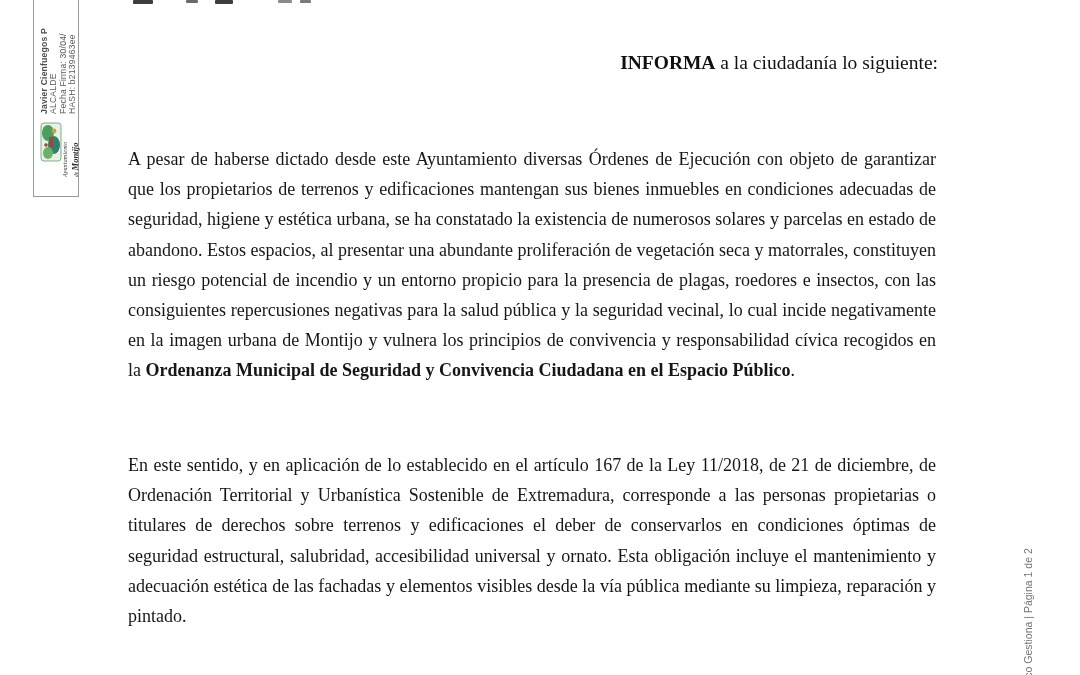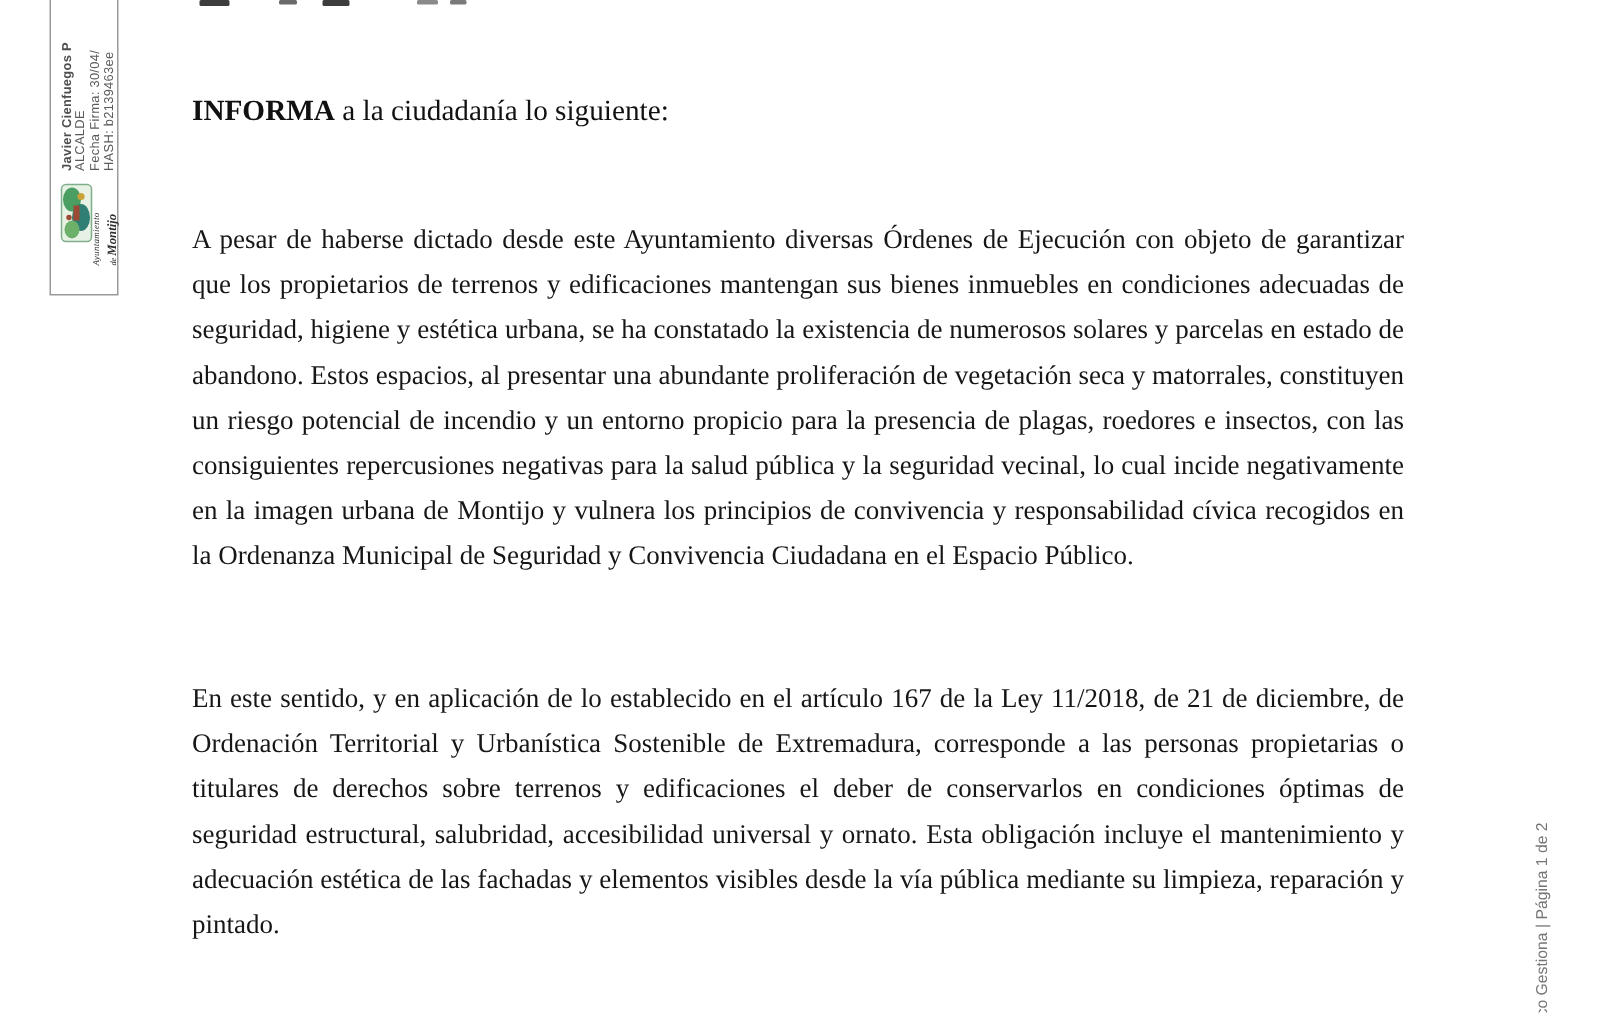--- a/index.html
+++ b/index.html
@@ -67,40 +67,41 @@
   }
   .cut-marks .m1 { left: 133px; width: 20px; height: 4px; }
   .cut-marks .m2 { left: 186px; width: 12px; height: 3px; background:#6a6a6a; }
   .cut-marks .m3 { left: 215px; width: 18px; height: 4px; }
   .cut-marks .m4 { left: 278px; width: 14px; height: 3px; background:#8a8a8a; }
   .cut-marks .m5 { left: 300px; width: 11px; height: 3px; background:#7a7a7a; }
 
   
   .doc-heading {
     position: absolute;
-    left: 128px; top: 64px;
+    left: 128px; top: 52px;
     width: 810px;
     font-size: 19.5px;
     color: #111111;
+    text-align: right;
   }
   .doc-heading .hd-bold { font-weight: bold; }
 
   .para {
     position: absolute;
     left: 128px;
     width: 808px;
     font-size: 18px;
     line-height: 30.2px;
     color: #161616;
     text-align: justify;
     text-align-last: left;
   }
   .para-1 { top: 144px; }
   .para-2 { top: 450px; }
-  .para .p-bold { font-weight: normal; }
+  .para .p-bold { font-weight: bold; }
 
   
   .side-footer {
     position: absolute;
     left: 1022px; top: 694px;
     transform: rotate(-90deg);
     transform-origin: 0 0;
     font-family: "Liberation Sans", sans-serif;
     font-size: 10.5px;
     color: #757575;

